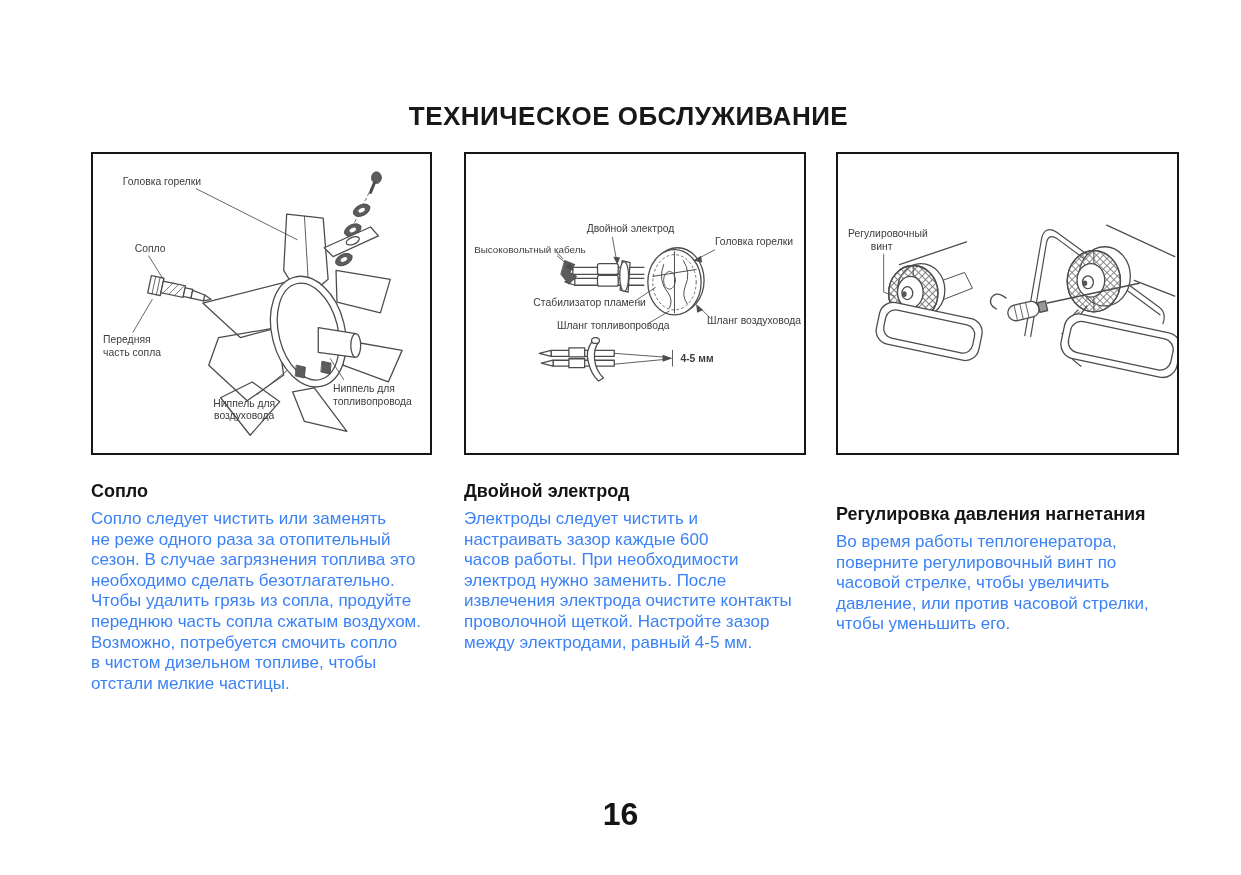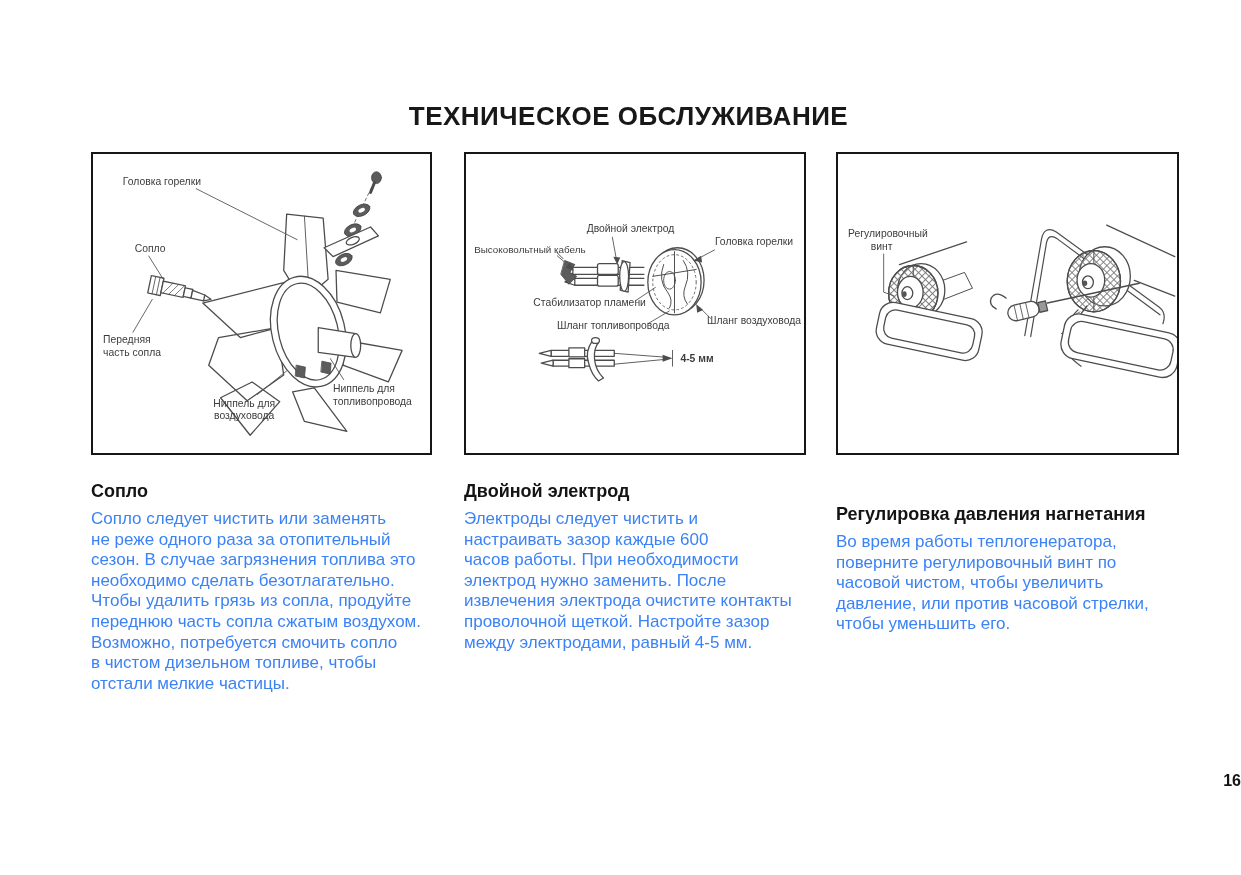--- a/index.html
+++ b/index.html
@@ -33,22 +33,22 @@
   #sec2{left:464px;}
   #sec3{left:836px;margin-top:23px;}
   .section h2{
     margin:0 0 7px 0;font-size:18px;font-weight:bold;color:#141414;
   }
   .section p{
     margin:0;font-size:17px;line-height:20.6px;color:#3b82f6;
     white-space:pre-line;
   }
   .page-number{
-    position:absolute;top:772px;left:0;width:100%;
-    text-align:right;font-size:16px;font-weight:bold;color:#141414;
+    position:absolute;top:796px;left:0;width:100%;
+    text-align:center;font-size:32px;font-weight:bold;color:#141414;
   }
   .sketch{stroke:#4c4c4c;fill:none;stroke-width:1.3;stroke-linejoin:round;stroke-linecap:round;}
   .leader{stroke:#555;fill:none;stroke-width:0.9;}
   .darkfill{fill:#5c5c5c;stroke:#444;stroke-width:0.8;}
 </style>
 </head>
 <body>
 
 <div class="page">
 
@@ -263,20 +263,20 @@
 электрод нужно заменить. После
 извлечения электрода очистите контакты
 проволочной щеткой. Настройте зазор
 между электродами, равный 4-5 мм.</p>
   </div>
 
   <div class="section" id="sec3">
     <h2>Регулировка давления нагнетания</h2>
     <p>Во время работы теплогенератора,
 поверните регулировочный винт по
-часовой чистом, чтобы увеличить
+часовой стрелке, чтобы увеличить
 давление, или против часовой стрелки,
 чтобы уменьшить его.</p>
   </div>
 
   <div class="page-number">16</div>
 
 </div>
 
 </body></html>

